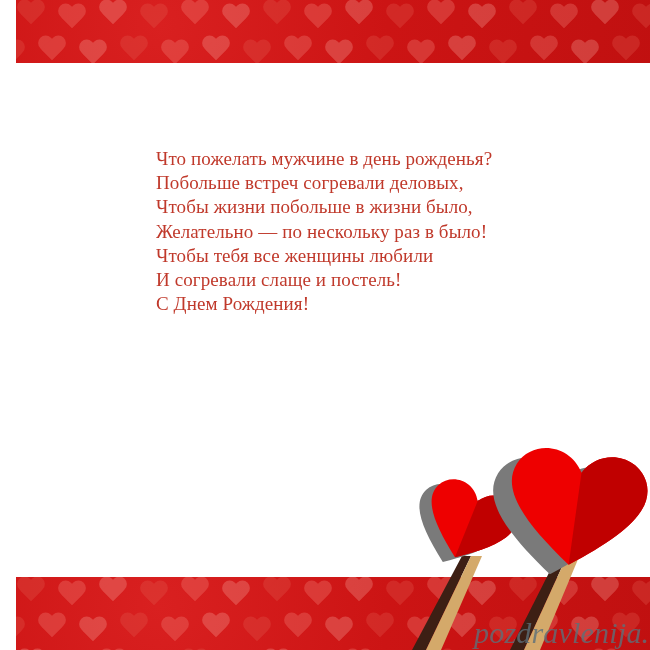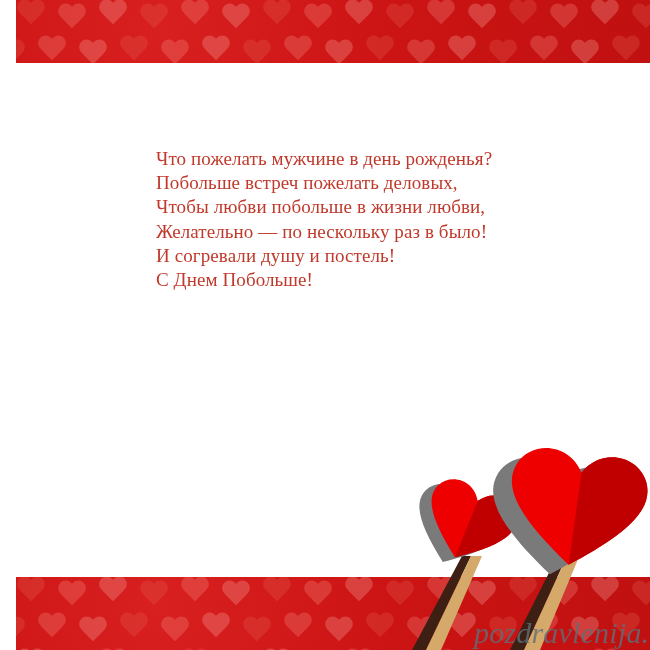--- a/index.html
+++ b/index.html
@@ -148,25 +148,26 @@
         <div class="bg-heart deep" style="left: 471.5px; top: 40px;"></div>
         <div class="bg-heart " style="left: 512.5px; top: 36px;"></div>
         <div class="bg-heart pale" style="left: 553.5px; top: 40px;"></div>
         <div class="bg-heart deep" style="left: 594.5px; top: 36px;"></div>
         <div class="bg-heart " style="left: 635.5px; top: 40px;"></div>
       </div>
   </div>
 
   <div id="poem">
     <div class="poem-line">Что пожелать мужчине в день рожденья?</div>
-    <div class="poem-line">Побольше встреч пожелать деловых,</div>
-    <div class="poem-line">Чтобы любви побольше в жизни любви,</div>
+    <div class="poem-line">Побольше встреч согревали деловых,</div>
+    <div class="poem-line">Чтобы жизни побольше в жизни было,</div>
     <div class="poem-line">Желательно — по нескольку раз в было!</div>
-    <div class="poem-line">И согревали душу и постель!</div>
-    <div class="poem-line">С Днем Побольше!</div>
+    <div class="poem-line">Чтобы тебя все женщины любили</div>
+    <div class="poem-line">И согревали слаще и постель!</div>
+    <div class="poem-line">С Днем Рождения!</div>
   </div>
 
   <div class="heart-band" id="band-bottom">
     <div class="band-inner" id="band-bottom-inner">
         <div class="bg-heart deep" style="left: 0px; top: 0px;"></div>
         <div class="bg-heart " style="left: 41px; top: 4px;"></div>
         <div class="bg-heart pale" style="left: 82px; top: 0px;"></div>
         <div class="bg-heart deep" style="left: 123px; top: 4px;"></div>
         <div class="bg-heart " style="left: 164px; top: 0px;"></div>
         <div class="bg-heart pale" style="left: 205px; top: 4px;"></div>

